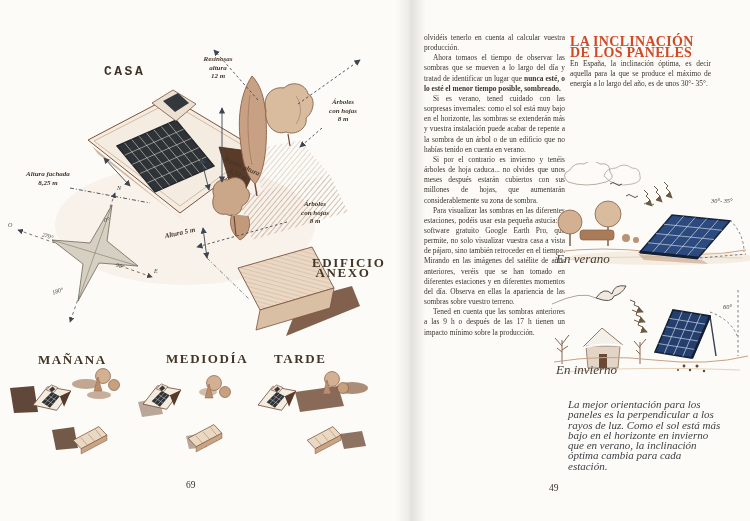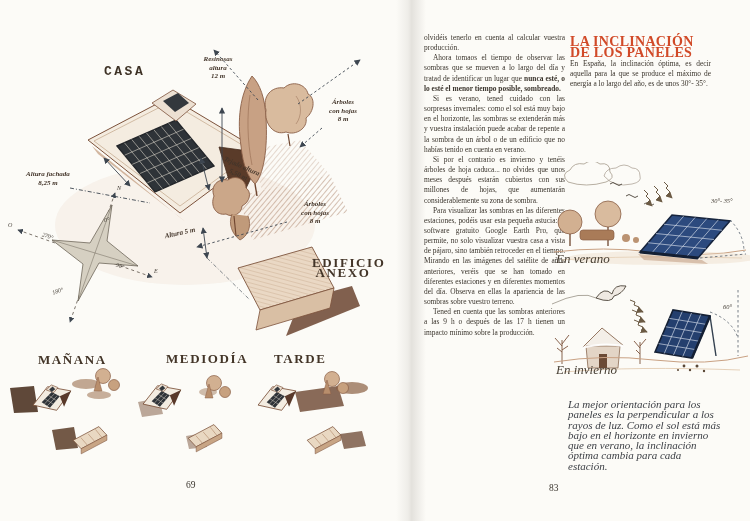--- a/index.html
+++ b/index.html
@@ -331,17 +331,17 @@
       <g stroke="#55606b" stroke-width="0.8" fill="none">
         <line x1="186" y1="12" x2="186" y2="78" stroke-dasharray="2.5,2.5"></line>
         <path d="M158,34 q22,8 28,26" stroke-dasharray="2.5,2.5"></path>
       </g>
     </svg>
     <div class="abs angle" style="left:313px;top:303px;">60°</div>
     <div class="abs figcap" style="left:146px;top:362px;">En invierno</div>
 
     <div class="abs footnote" style="left:158px;top:399px;">La mejor orientación para los paneles es la perpendicular a los rayos de luz. Como el sol está más bajo en el horizonte en invierno que en verano, la inclinación óptima cambia para cada estación.</div>
 
-    <div class="abs pagenum" style="left:139px;top:483px;">83</div>
+    <div class="abs pagenum" style="left:139px;top:483px;">49</div>
   </div>
 
   <div class="gutter"></div>
 </div>
 
 </body></html>

